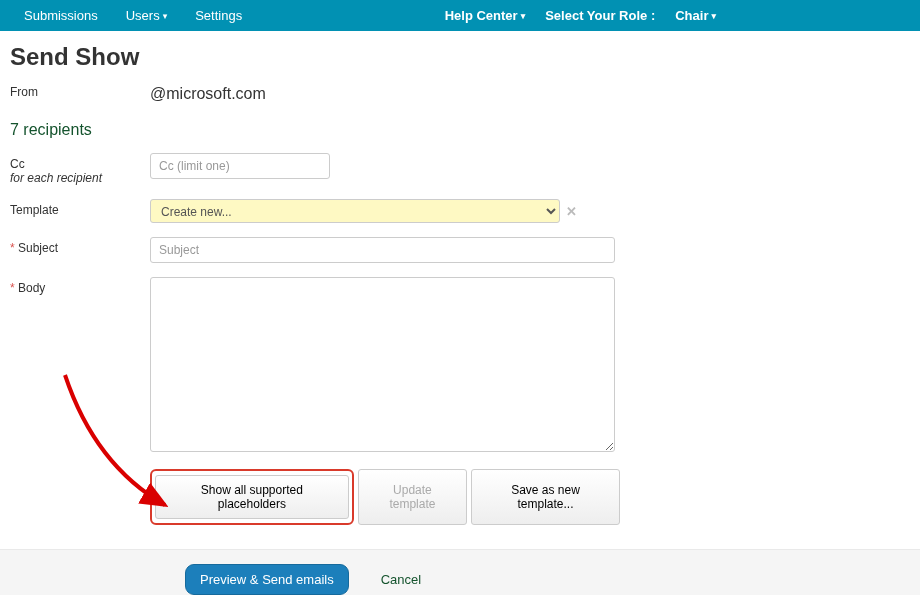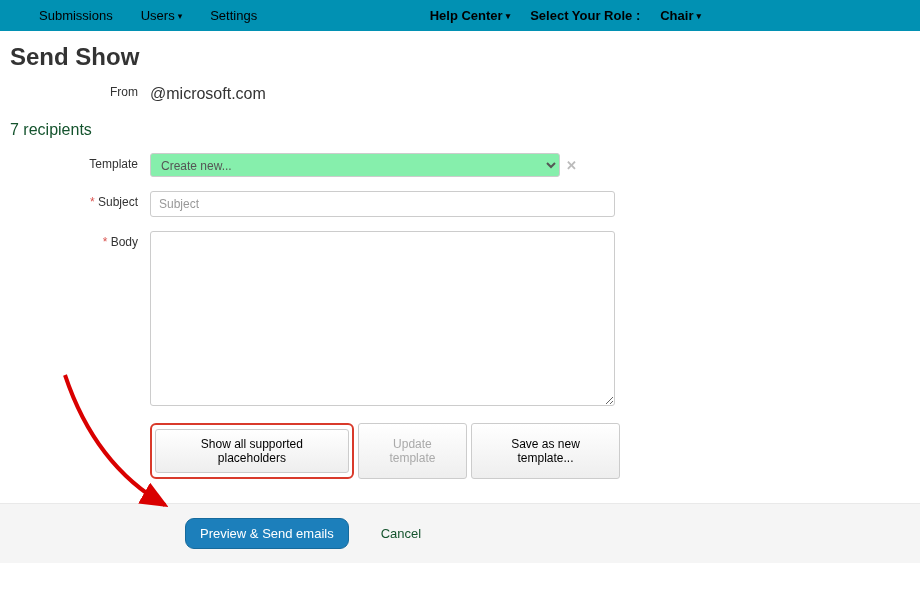--- a/index.html
+++ b/index.html
@@ -1,35 +1,35 @@
 <!DOCTYPE html>
 <html><head>
 <meta charset="utf-8">
 <style>
 *{box-sizing:border-box;margin:0;padding:0;font-family:Arial,Helvetica,sans-serif}
 body{background:#fff;font-size:13px;color:#333}
-.topbar{background:#0191b3;height:31px;display:flex;align-items:center;padding:0 25px;color:#000000}
+.topbar{background:#0191b3;height:31px;display:flex;align-items:center;padding:0 10px;color:#ffffff}
 .topbar .nav{display:flex;gap:0;flex:1}
 .topbar .nav-item{padding:0 14px;height:31px;display:flex;align-items:center;cursor:pointer;font-size:13px}
 .topbar .caret{margin-left:3px;font-size:9px}
 .topbar .right{display:flex;align-items:center}
 .topbar .right .nav-item{font-weight:bold}
 .topbar .role-label{font-weight:bold;padding:0 6px}
 .page{padding:12px 10px 0 10px}
 .page-title{font-size:24px;font-weight:bold;margin-bottom:10px}
 .form-row{display:flex;margin-bottom:14px}
-.form-label{width:140px;text-align:right;padding-right:12px;padding-top:4px;font-size:12px;color:#333}
+.form-label{width:140px;padding-right:12px;padding-top:4px;font-size:12px;color:#333}
 .form-label .hint{font-style:italic;color:#333;font-size:12px}
 .form-field{flex:1;max-width:470px}
 .static-val{padding-top:4px;font-size:16px}
 .link{color:#14532d;cursor:pointer}
 input[type=text],textarea,select{border:1px solid #ccc;border-radius:3px;padding:5px 8px;font-size:12px;color:#555;background:#fff}
 input[type=text]::placeholder,textarea::placeholder{color:#999}
 .cc-input{width:180px}
-.sel-template{width:410px;background:#86efac;font-size:12px;padding:4px 6px;height:24px}
+.sel-template{width:410px;background:#fef9c3;font-size:12px;padding:4px 6px;height:24px}
 .tmpl-x{color:#bbb;margin-left:6px;font-weight:bold;cursor:pointer}
 .req{color:#d9534f}
 .subject-input{width:465px}
 .body-ta{width:465px;height:175px;resize:both}
 .btn{border:1px solid #ccc;background:linear-gradient(#fff,#eee);padding:7px 10px;font-size:12px;border-radius:3px;cursor:pointer}
 .btn[disabled]{color:#aaa;cursor:default}
 .btn-row{display:flex;gap:4px}
 .hl-box{border:2px solid #d93a2b;border-radius:6px;padding:4px 3px;display:inline-block}
 .footer-bar{margin-top:24px;background:#f5f5f5;border-top:1px solid #e9e9e9;padding:14px 0 14px 185px;display:flex;align-items:center;gap:32px}
 .btn-primary{background:#1c7fbb;color:#fff;border:1px solid #166a9c;padding:7px 14px;font-size:13px;border-radius:9px;cursor:pointer}
@@ -72,20 +72,29 @@
 
   <div class="form-row">
     <div class="form-label">From</div>
     <div class="form-field static-val">@microsoft.com</div>
   </div>
 
   <div class="form-row">
     <div class="form-field static-val"><span class="link">7 recipients</span></div>
   </div>
 
+  <div class="form-row">
+    <div class="form-label">
+      <span>Cc</span><br>
+      <span class="hint">for each recipient</span>
+    </div>
+    <div class="form-field">
+      <input type="text" class="cc-input" placeholder="Cc (limit one)" style="">
+    </div>
+  </div>
 
   <div class="form-row">
     <div class="form-label">Template</div>
     <div class="form-field" style="display:flex;align-items:center">
       <select class="sel-template">
         <option>Create new...</option>
       </select>
       <span class="tmpl-x">✕</span>
     </div>
   </div>

